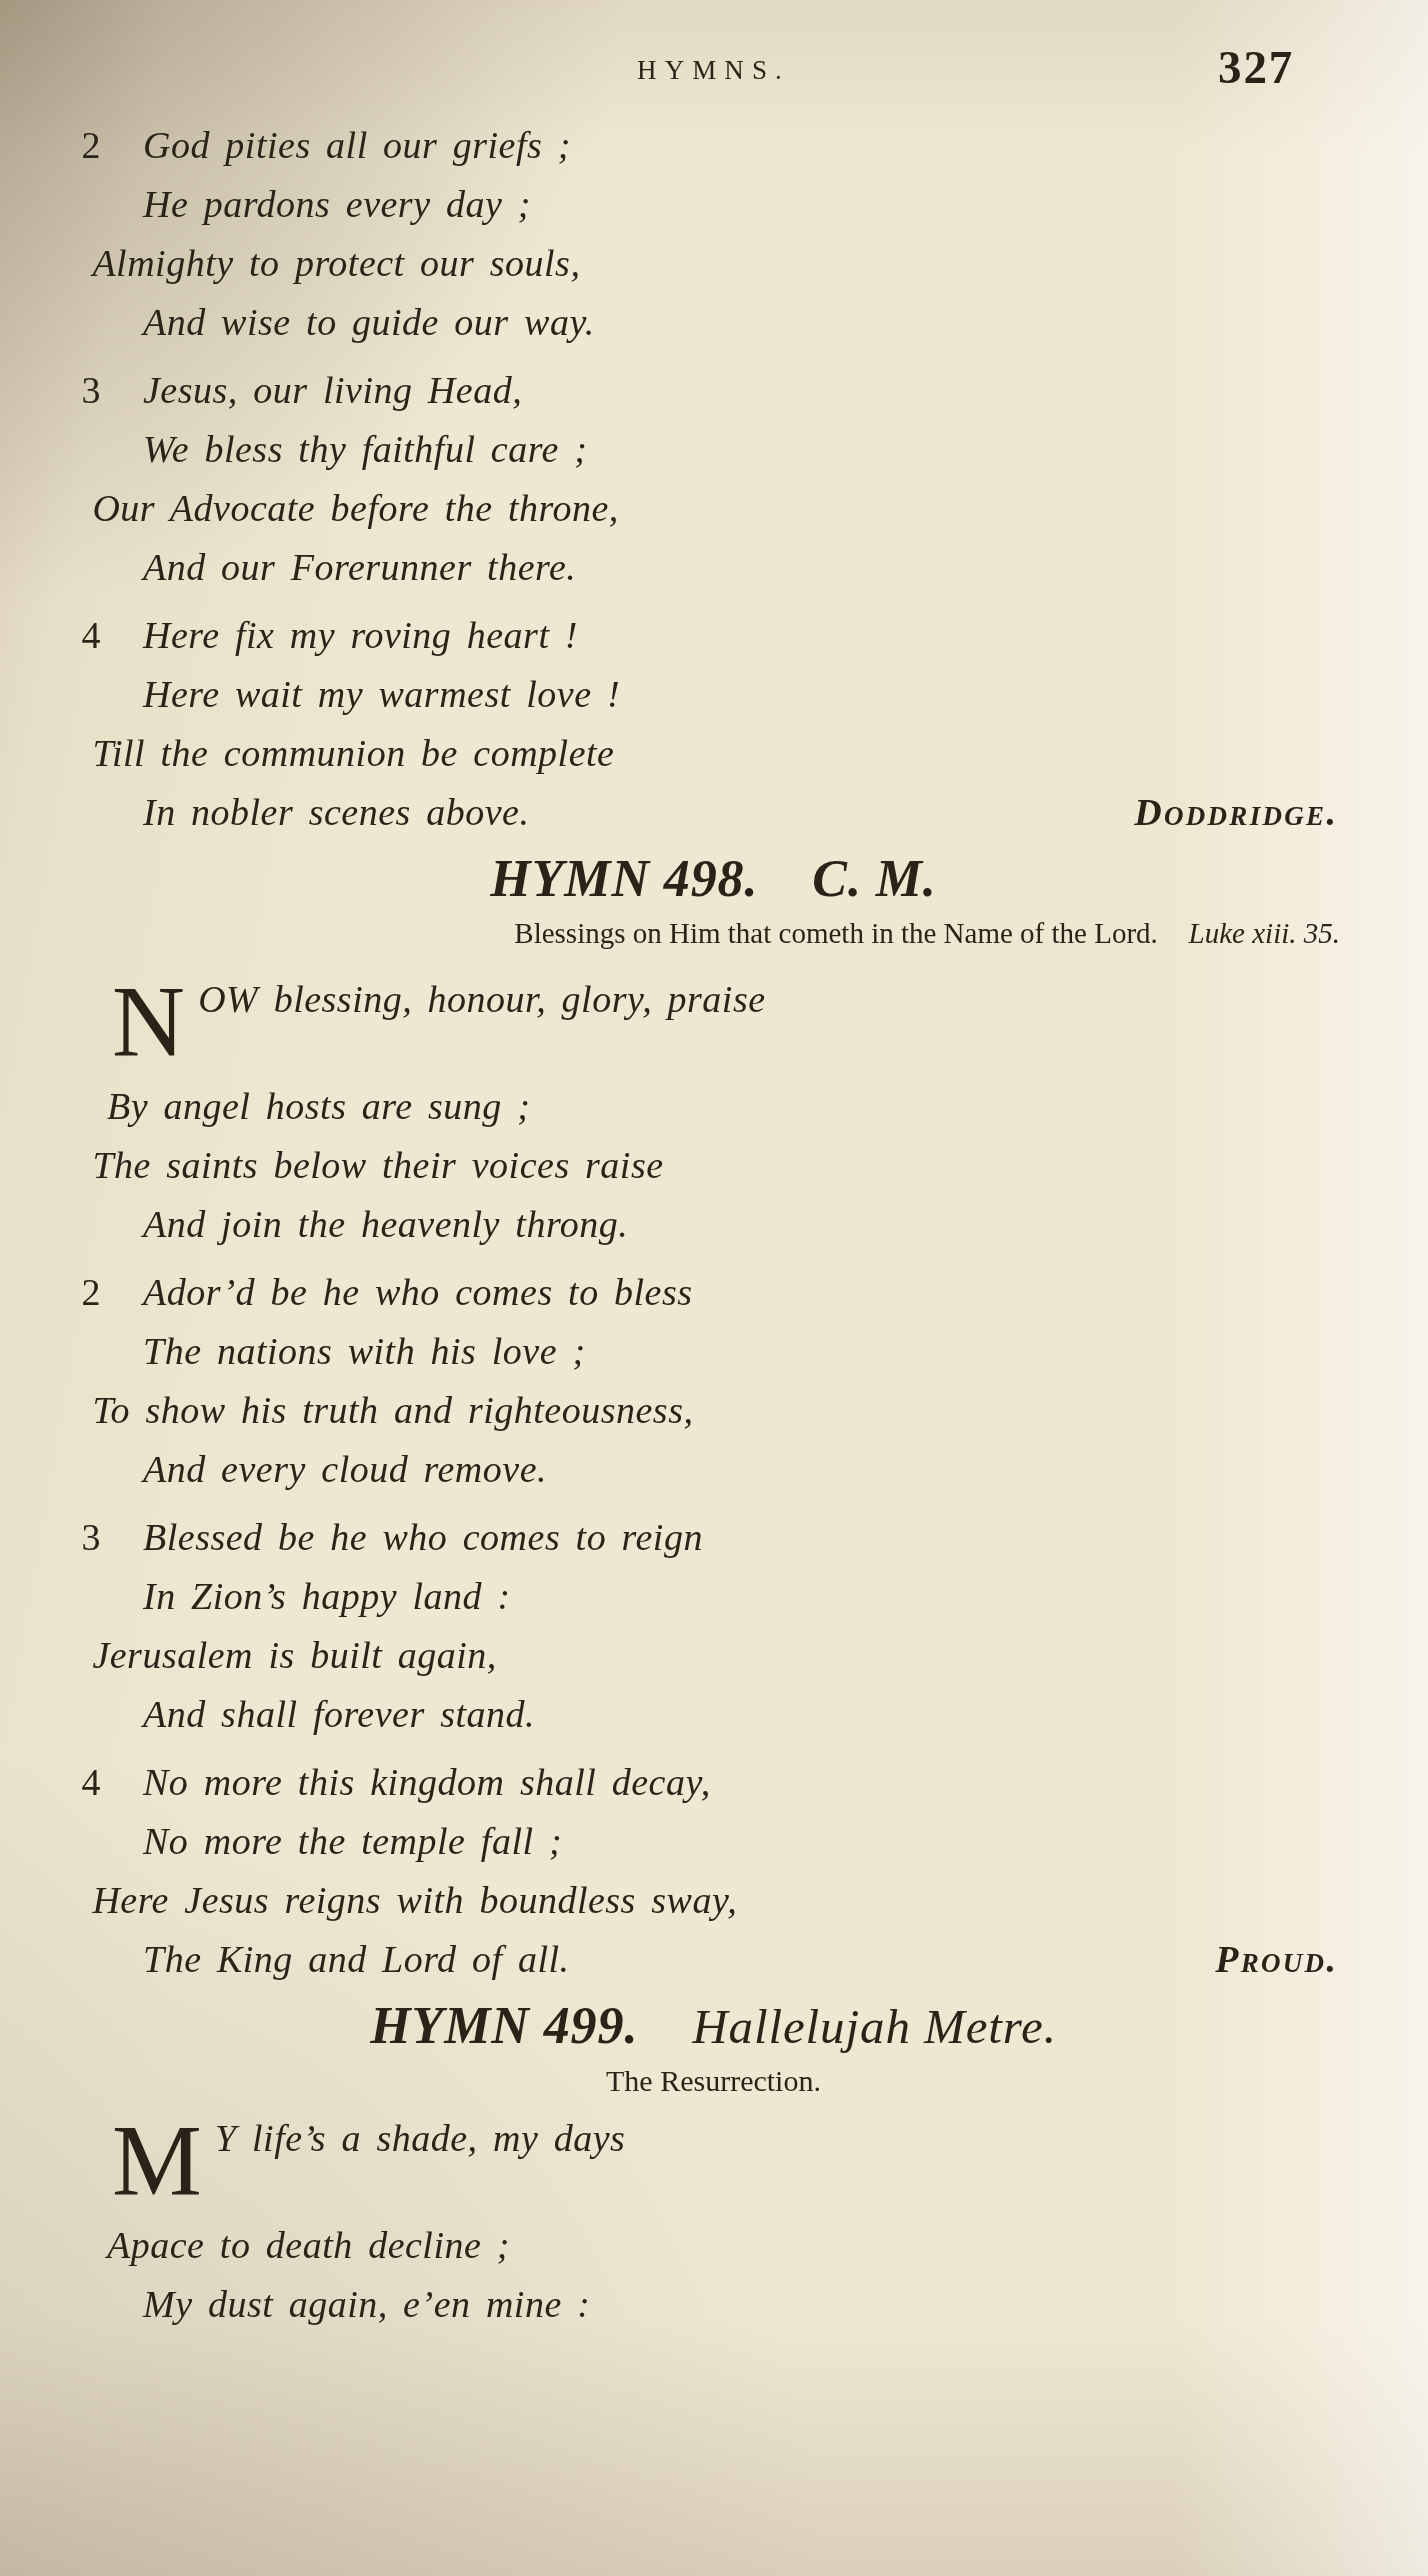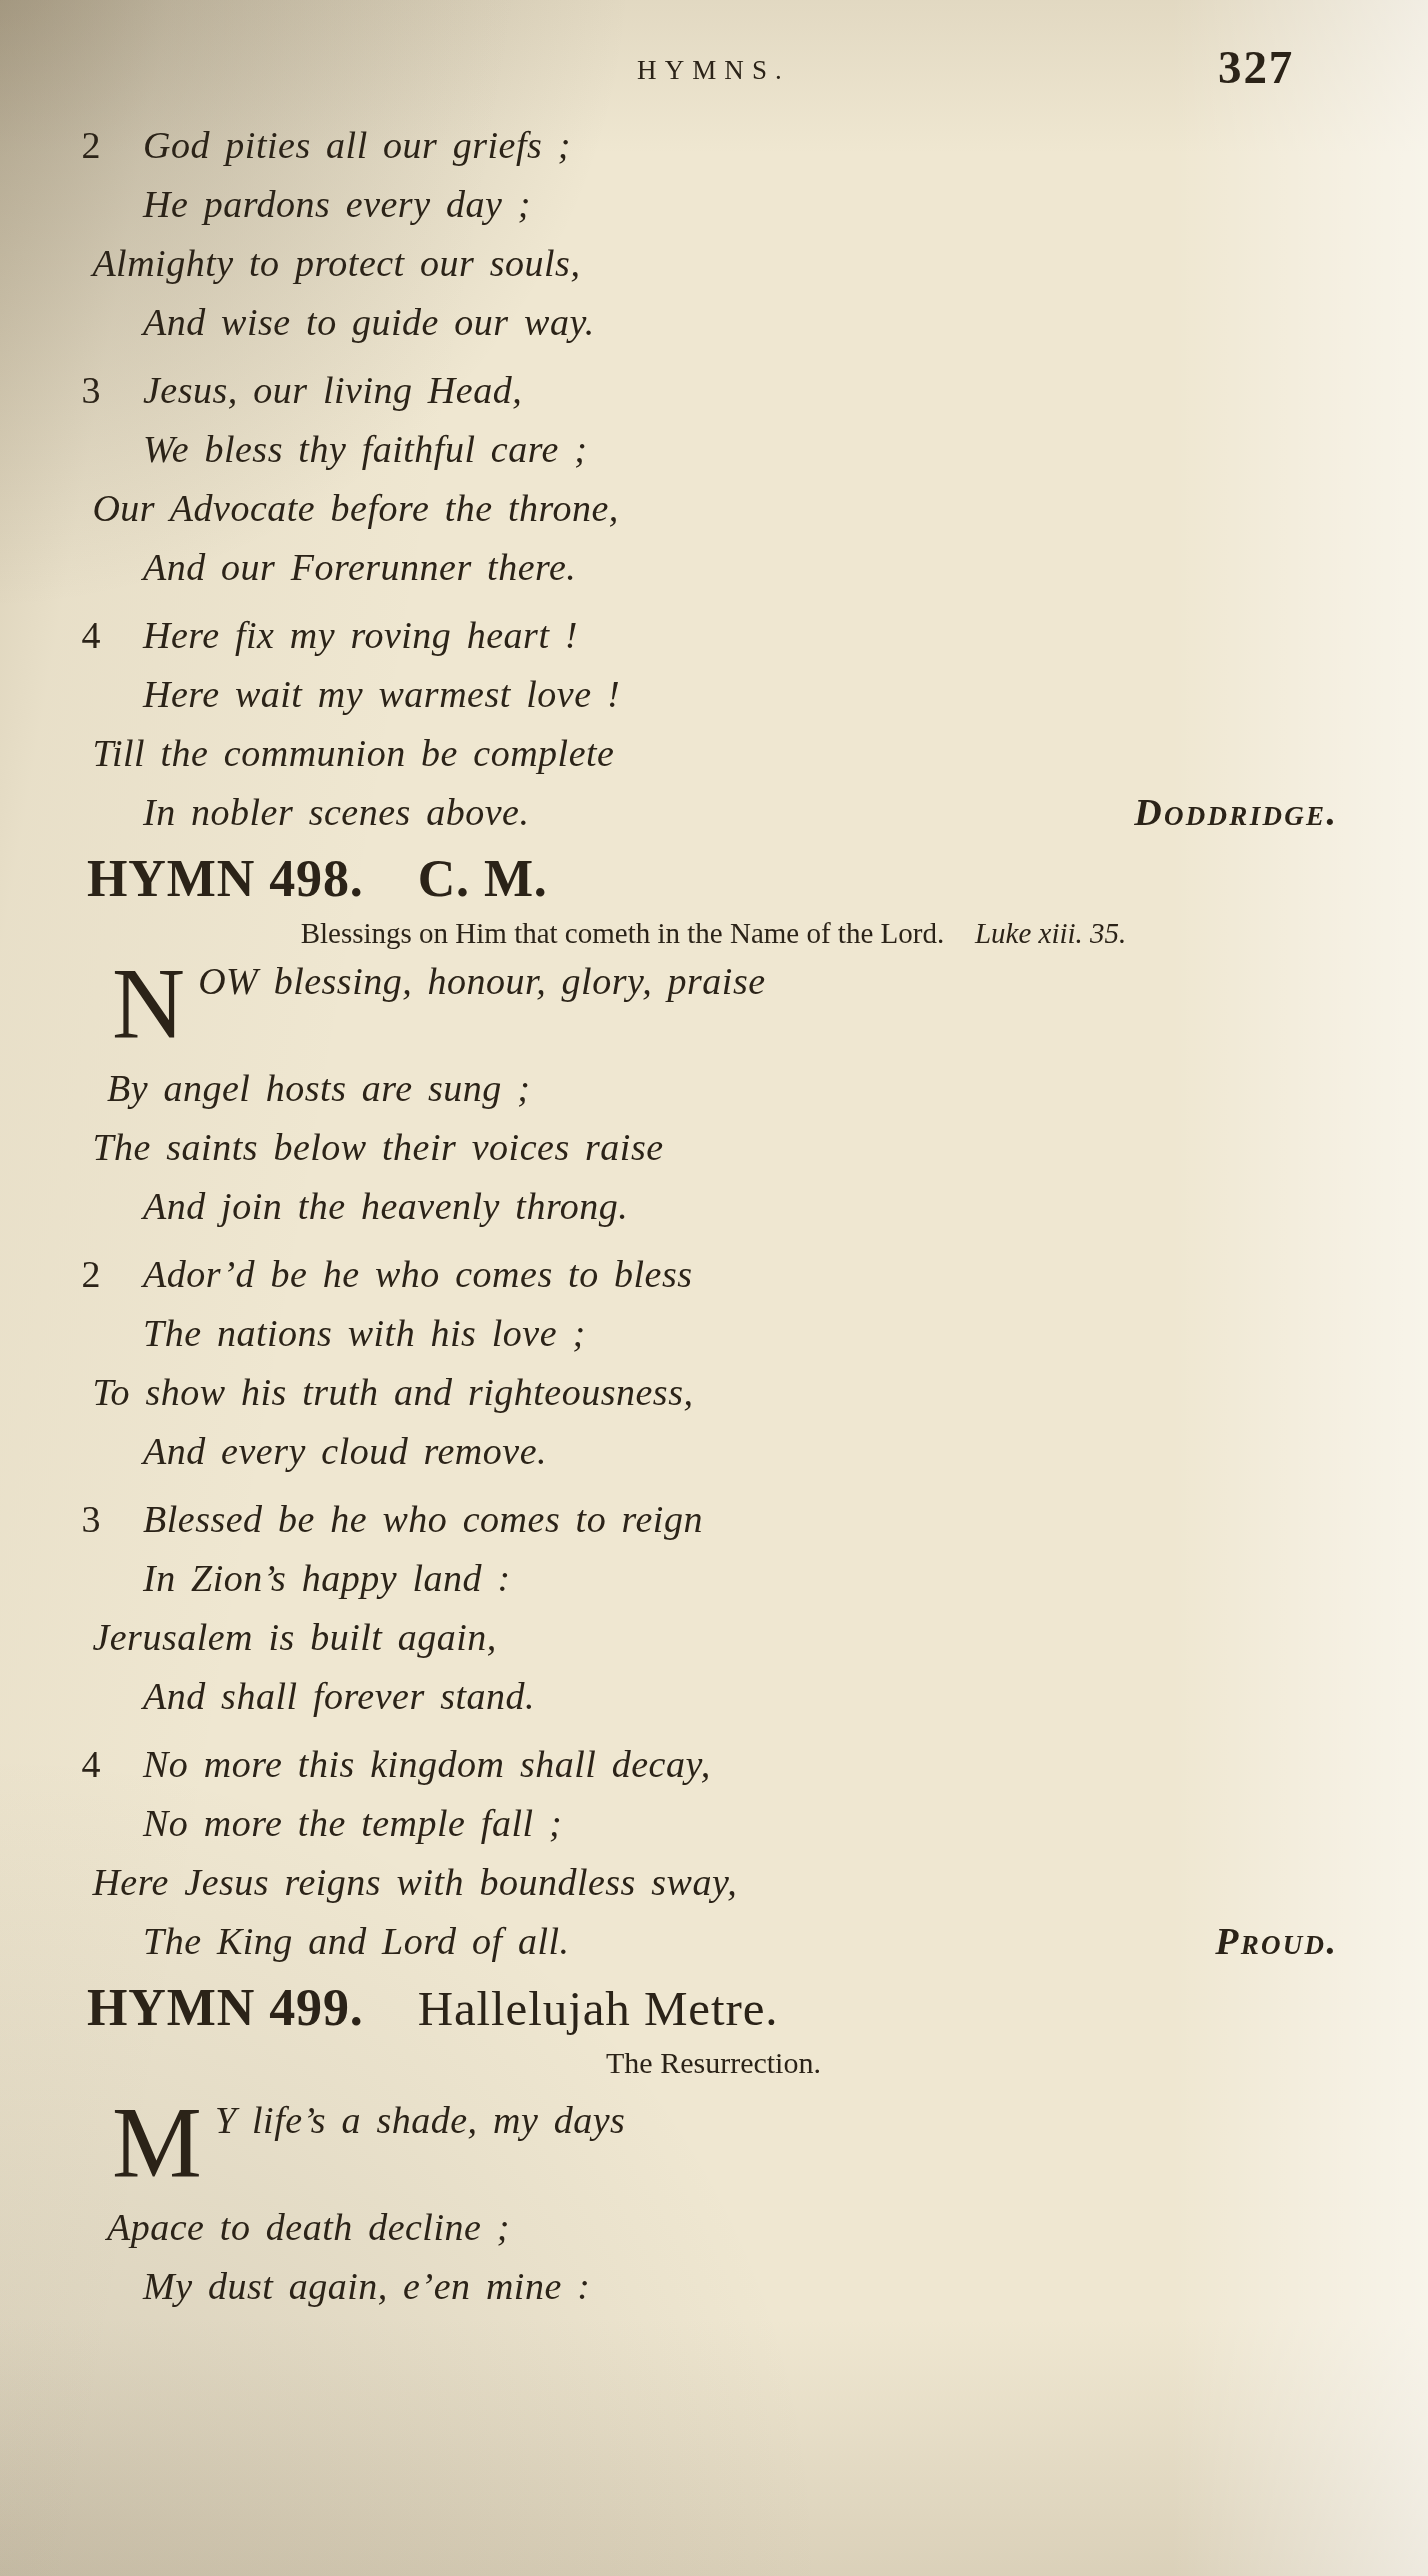--- a/index.html
+++ b/index.html
@@ -61,34 +61,35 @@
   .attr {
     margin-left: auto;
     margin-right: 1.8px;
     font-variant: small-caps;
     font-weight: 600;
     letter-spacing: 2.3px;
   }
 
   
   .hymn-heading {
-    text-align: left;
+    text-align: center;
     font-size: 52px;
     font-weight: 700;
     letter-spacing: 0.9px;
     margin: 7.2px 0 7.2px;
     line-height: 56px;
+    font-style: italic;
   }
   .hymn-heading .hnum { margin-right: 40px; }
   .hymn-heading .meter-roman { font-weight: 400; font-size: 49px; }
 
   .hymn-subtitle {
-    text-align: center;
+    text-align: right;
     font-size: 29px;
-    margin-bottom: 0;
+    margin-bottom: 18px;
     line-height: 38px;
   }
   .hymn-subtitle .ref { font-style: italic; margin-left: 23.5px; }
 
   .section-subtitle {
     text-align: center;
     font-size: 30px;
     margin-bottom: 9px;
     line-height: 38px;
   }

